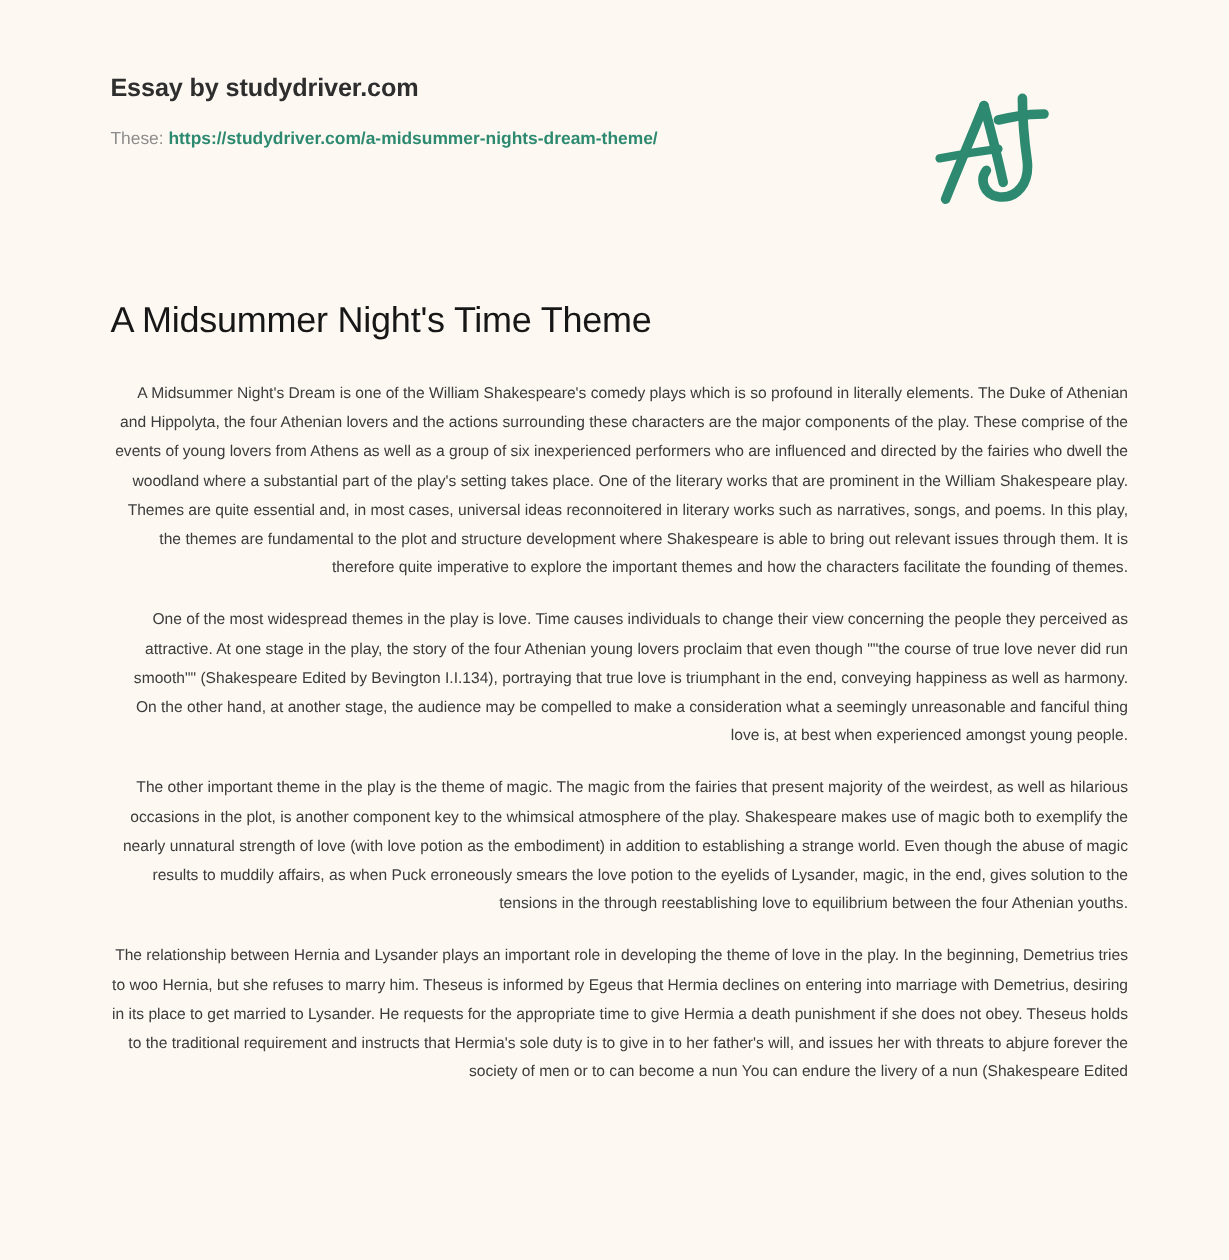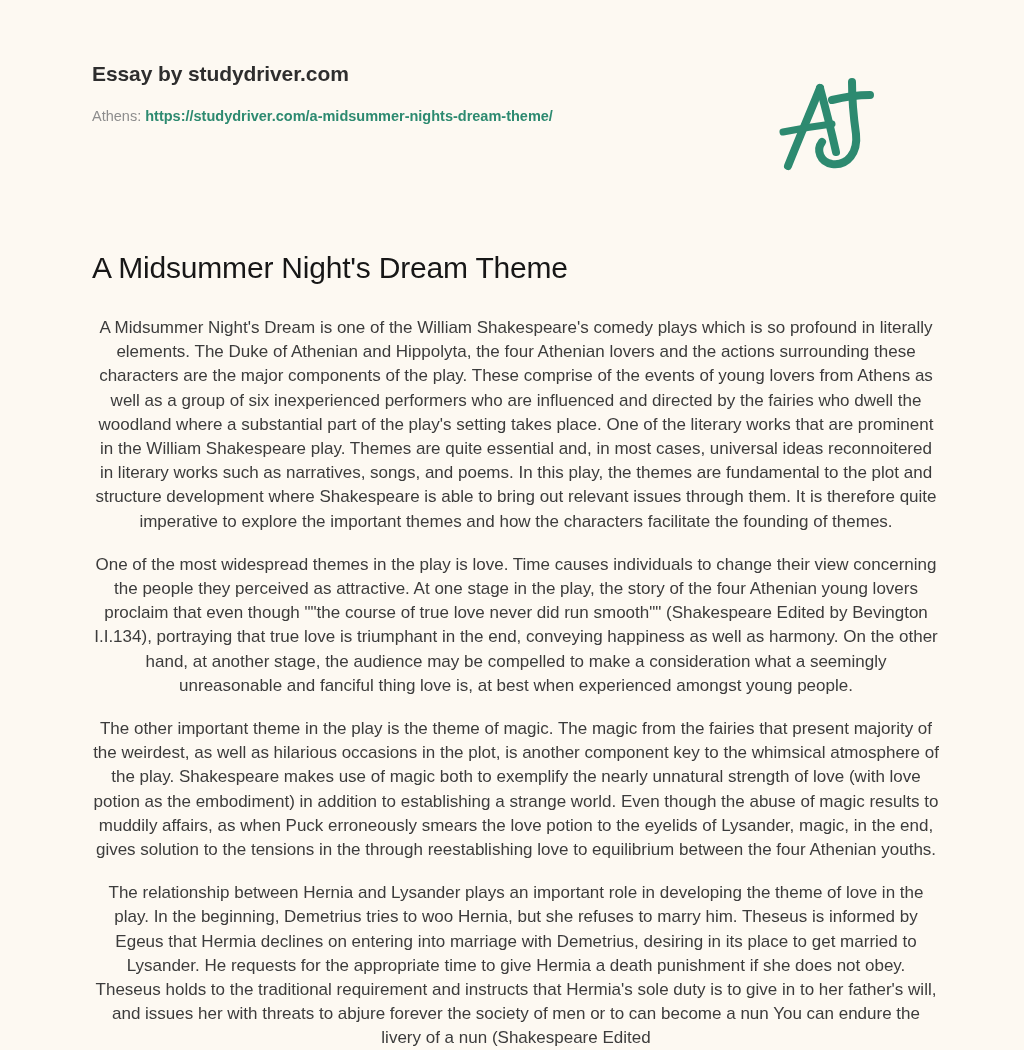--- a/index.html
+++ b/index.html
@@ -87,42 +87,42 @@
   .article-title {
     font-size: 30px;
     font-weight: normal;
     color: #171717;
     line-height: 40px;
     margin: 0 0 28px 0;
     letter-spacing: -0.2px;
   }
 
   .article-body p {
-    font-size: 17px;
+    font-size: 13px;
     line-height: 24.2px;
     color: #3c3c3c;
     margin: 0 0 19px 0;
-    text-align: center;
+    text-align: right;
   }
   .article-body p:last-child {
     margin-bottom: 0;
   }
 </style>
 </head>
 <body>
 
 <div class="page">
 
   <div class="header">
 
     <div class="brand-block">
       <div class="brand-title">Essay by studydriver.com</div>
 
       <div class="source-line">
-        <span class="source-label">Athens:</span>
+        <span class="source-label">These:</span>
         <a class="source-url" href="#">https://studydriver.com/a-midsummer-nights-dream-theme/</a>
       </div>
     </div>
 
     <div class="logo">
       <svg viewBox="0 0 112 104" xmlns="http://www.w3.org/2000/svg">
         <g fill="none" stroke="#2d8a70" stroke-linecap="round" stroke-linejoin="round">
 
           <path d="M46 14 C 38 34, 26 62, 14 92" stroke-width="8"></path>
 
@@ -133,21 +133,21 @@
           <path d="M78 8 C 78 26, 80 46, 82 60 C 84 78, 74 92, 58 90 C 46 88, 42 76, 48 68" stroke-width="8"></path>
 
           <path d="M58 26 C 70 23, 84 21, 96 21" stroke-width="8"></path>
         </g>
       </svg>
     </div>
 
   </div>
 
   <div class="article">
-    <h1 class="article-title">A Midsummer Night's Dream Theme</h1>
+    <h1 class="article-title">A Midsummer Night's Time Theme</h1>
 
     <div class="article-body">
       <p>A Midsummer Night's Dream is one of the William Shakespeare's comedy plays which is so profound in literally elements. The Duke of Athenian and Hippolyta, the four Athenian lovers and the actions surrounding these characters are the major components of the play. These comprise of the events of young lovers from Athens as well as a group of six inexperienced performers who are influenced and directed by the fairies who dwell the woodland where a substantial part of the play's setting takes place. One of the literary works that are prominent in the William Shakespeare play. Themes are quite essential and, in most cases, universal ideas reconnoitered in literary works such as narratives, songs, and poems. In this play, the themes are fundamental to the plot and structure development where Shakespeare is able to bring out relevant issues through them. It is therefore quite imperative to explore the important themes and how the characters facilitate the founding of themes.</p>
       <p>One of the most widespread themes in the play is love. Time causes individuals to change their view concerning the people they perceived as attractive. At one stage in the play, the story of the four Athenian young lovers proclaim that even though ""the course of true love never did run smooth"" (Shakespeare Edited by Bevington I.I.134), portraying that true love is triumphant in the end, conveying happiness as well as harmony. On the other hand, at another stage, the audience may be compelled to make a consideration what a seemingly unreasonable and fanciful thing love is, at best when experienced amongst young people.</p>
       <p>The other important theme in the play is the theme of magic. The magic from the fairies that present majority of the weirdest, as well as hilarious occasions in the plot, is another component key to the whimsical atmosphere of the play. Shakespeare makes use of magic both to exemplify the nearly unnatural strength of love (with love potion as the embodiment) in addition to establishing a strange world. Even though the abuse of magic results to muddily affairs, as when Puck erroneously smears the love potion to the eyelids of Lysander, magic, in the end, gives solution to the tensions in the through reestablishing love to equilibrium between the four Athenian youths.</p>
       <p>The relationship between Hernia and Lysander plays an important role in developing the theme of love in the play. In the beginning, Demetrius tries to woo Hernia, but she refuses to marry him. Theseus is informed by Egeus that Hermia declines on entering into marriage with Demetrius, desiring in its place to get married to Lysander. He requests for the appropriate time to give Hermia a death punishment if she does not obey. Theseus holds to the traditional requirement and instructs that Hermia's sole duty is to give in to her father's will, and issues her with threats to abjure forever the society of men or to can become a nun You can endure the livery of a nun (Shakespeare Edited</p>
     </div>
   </div>
 
 </div>

